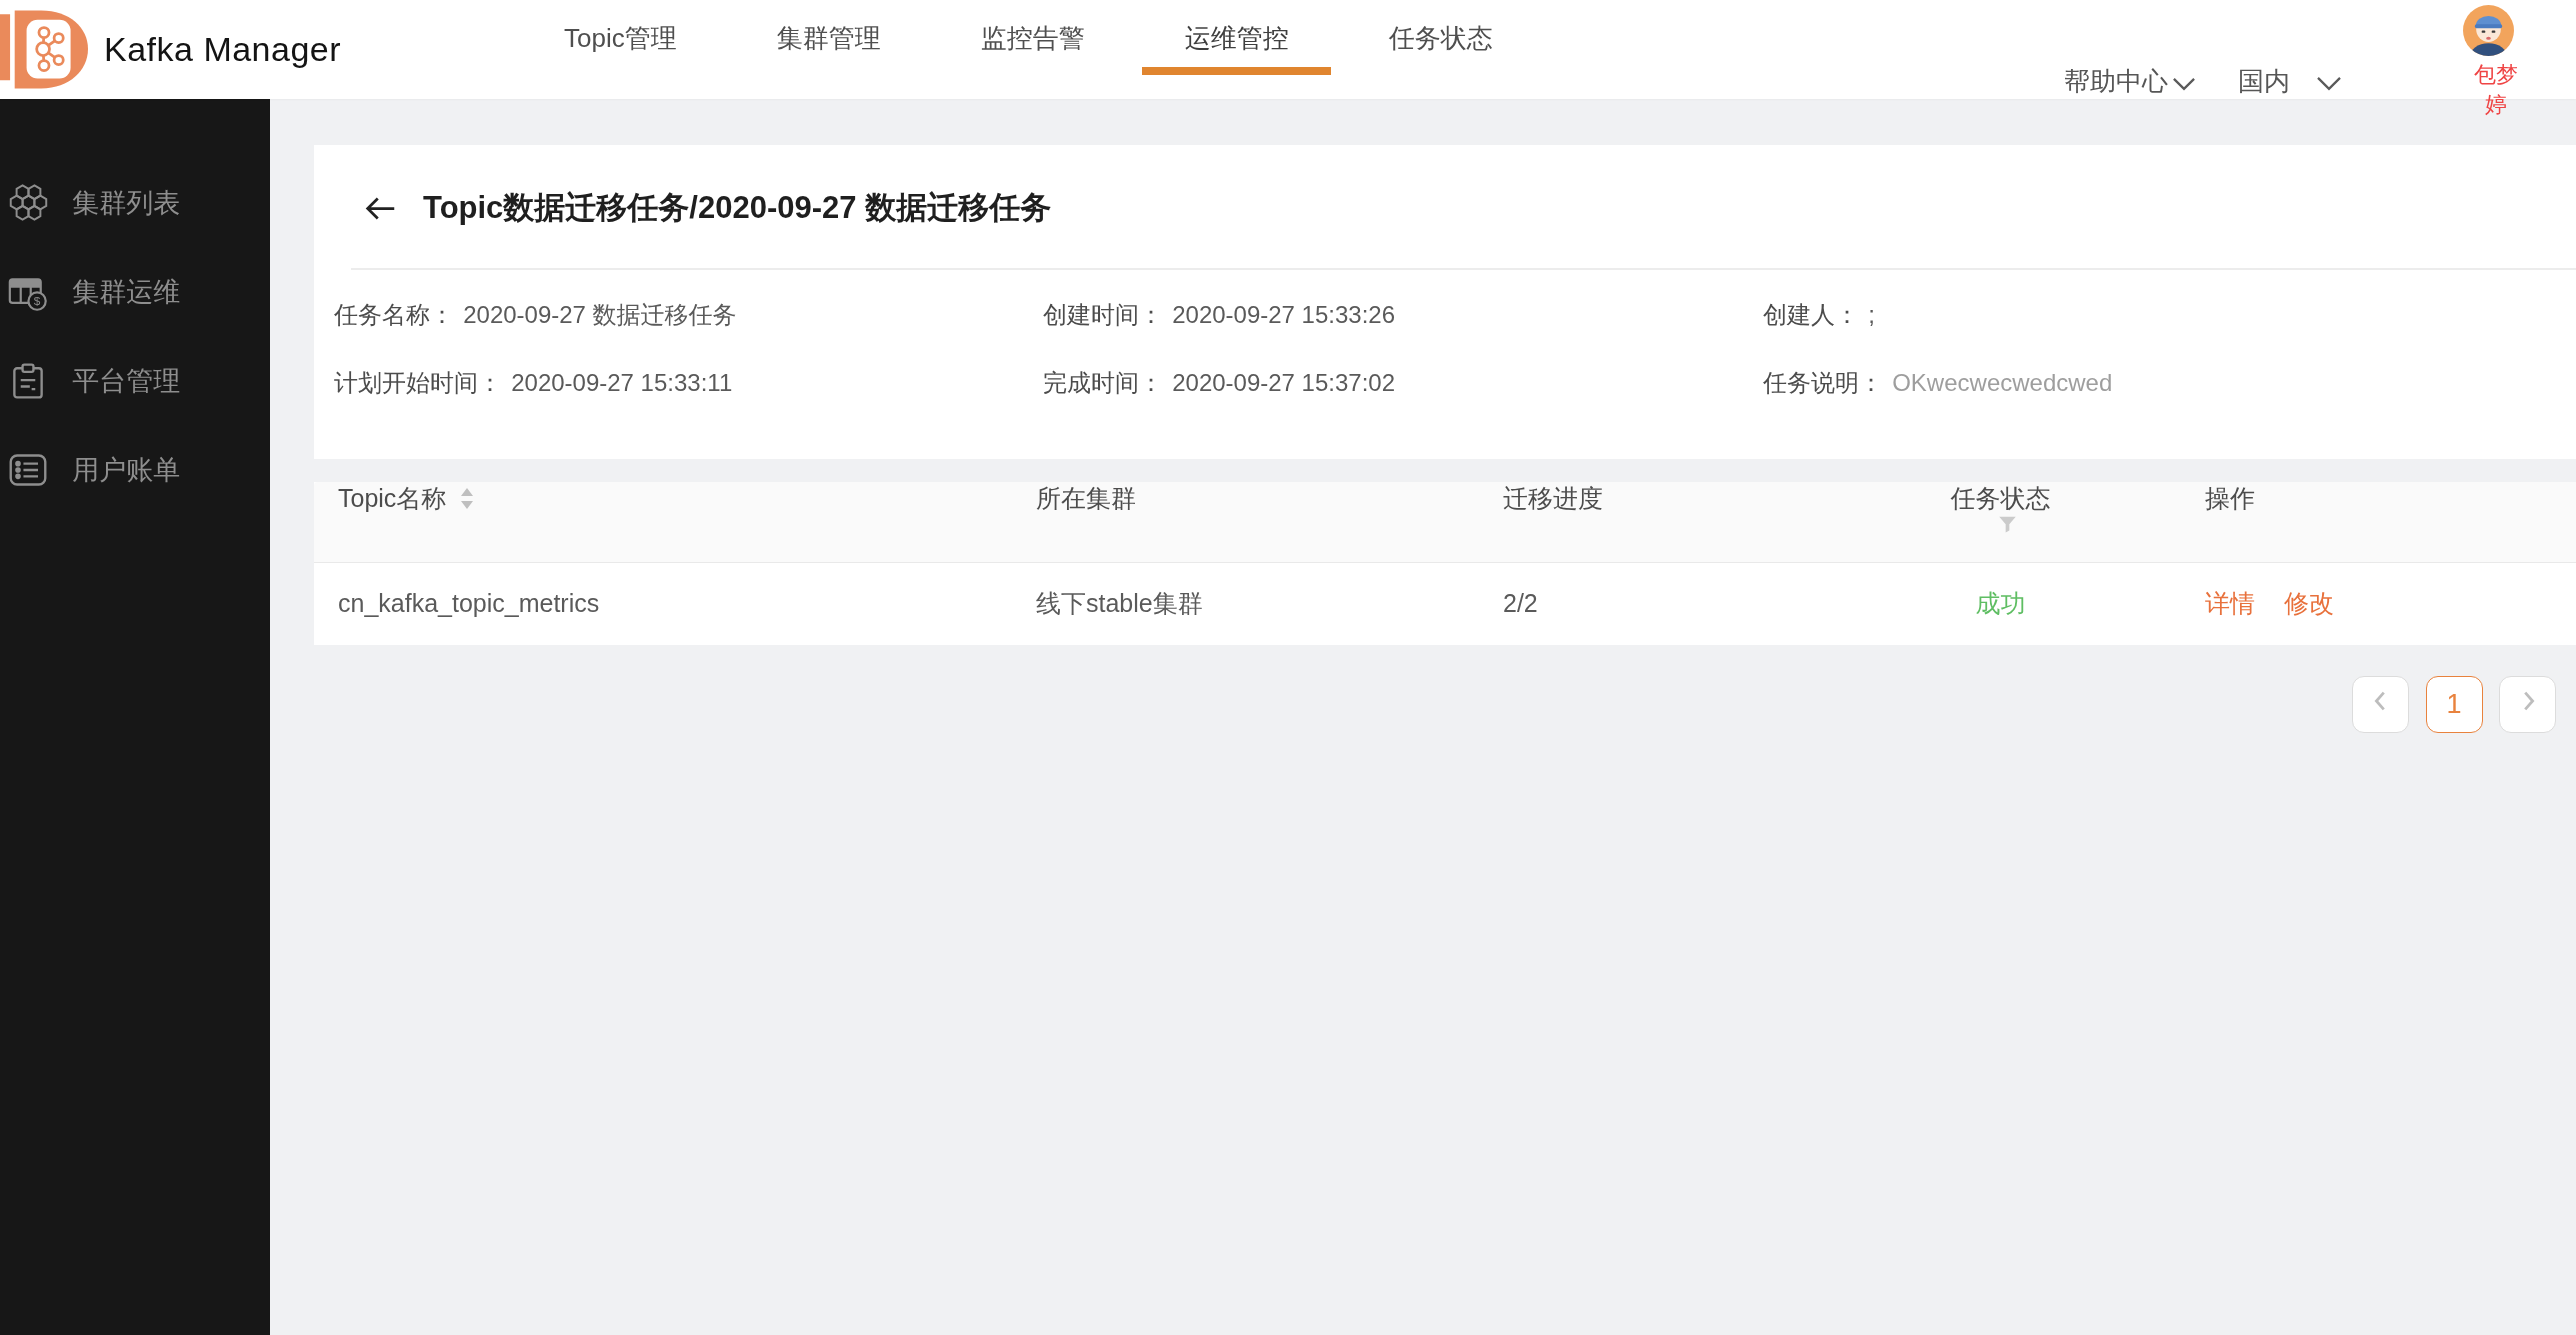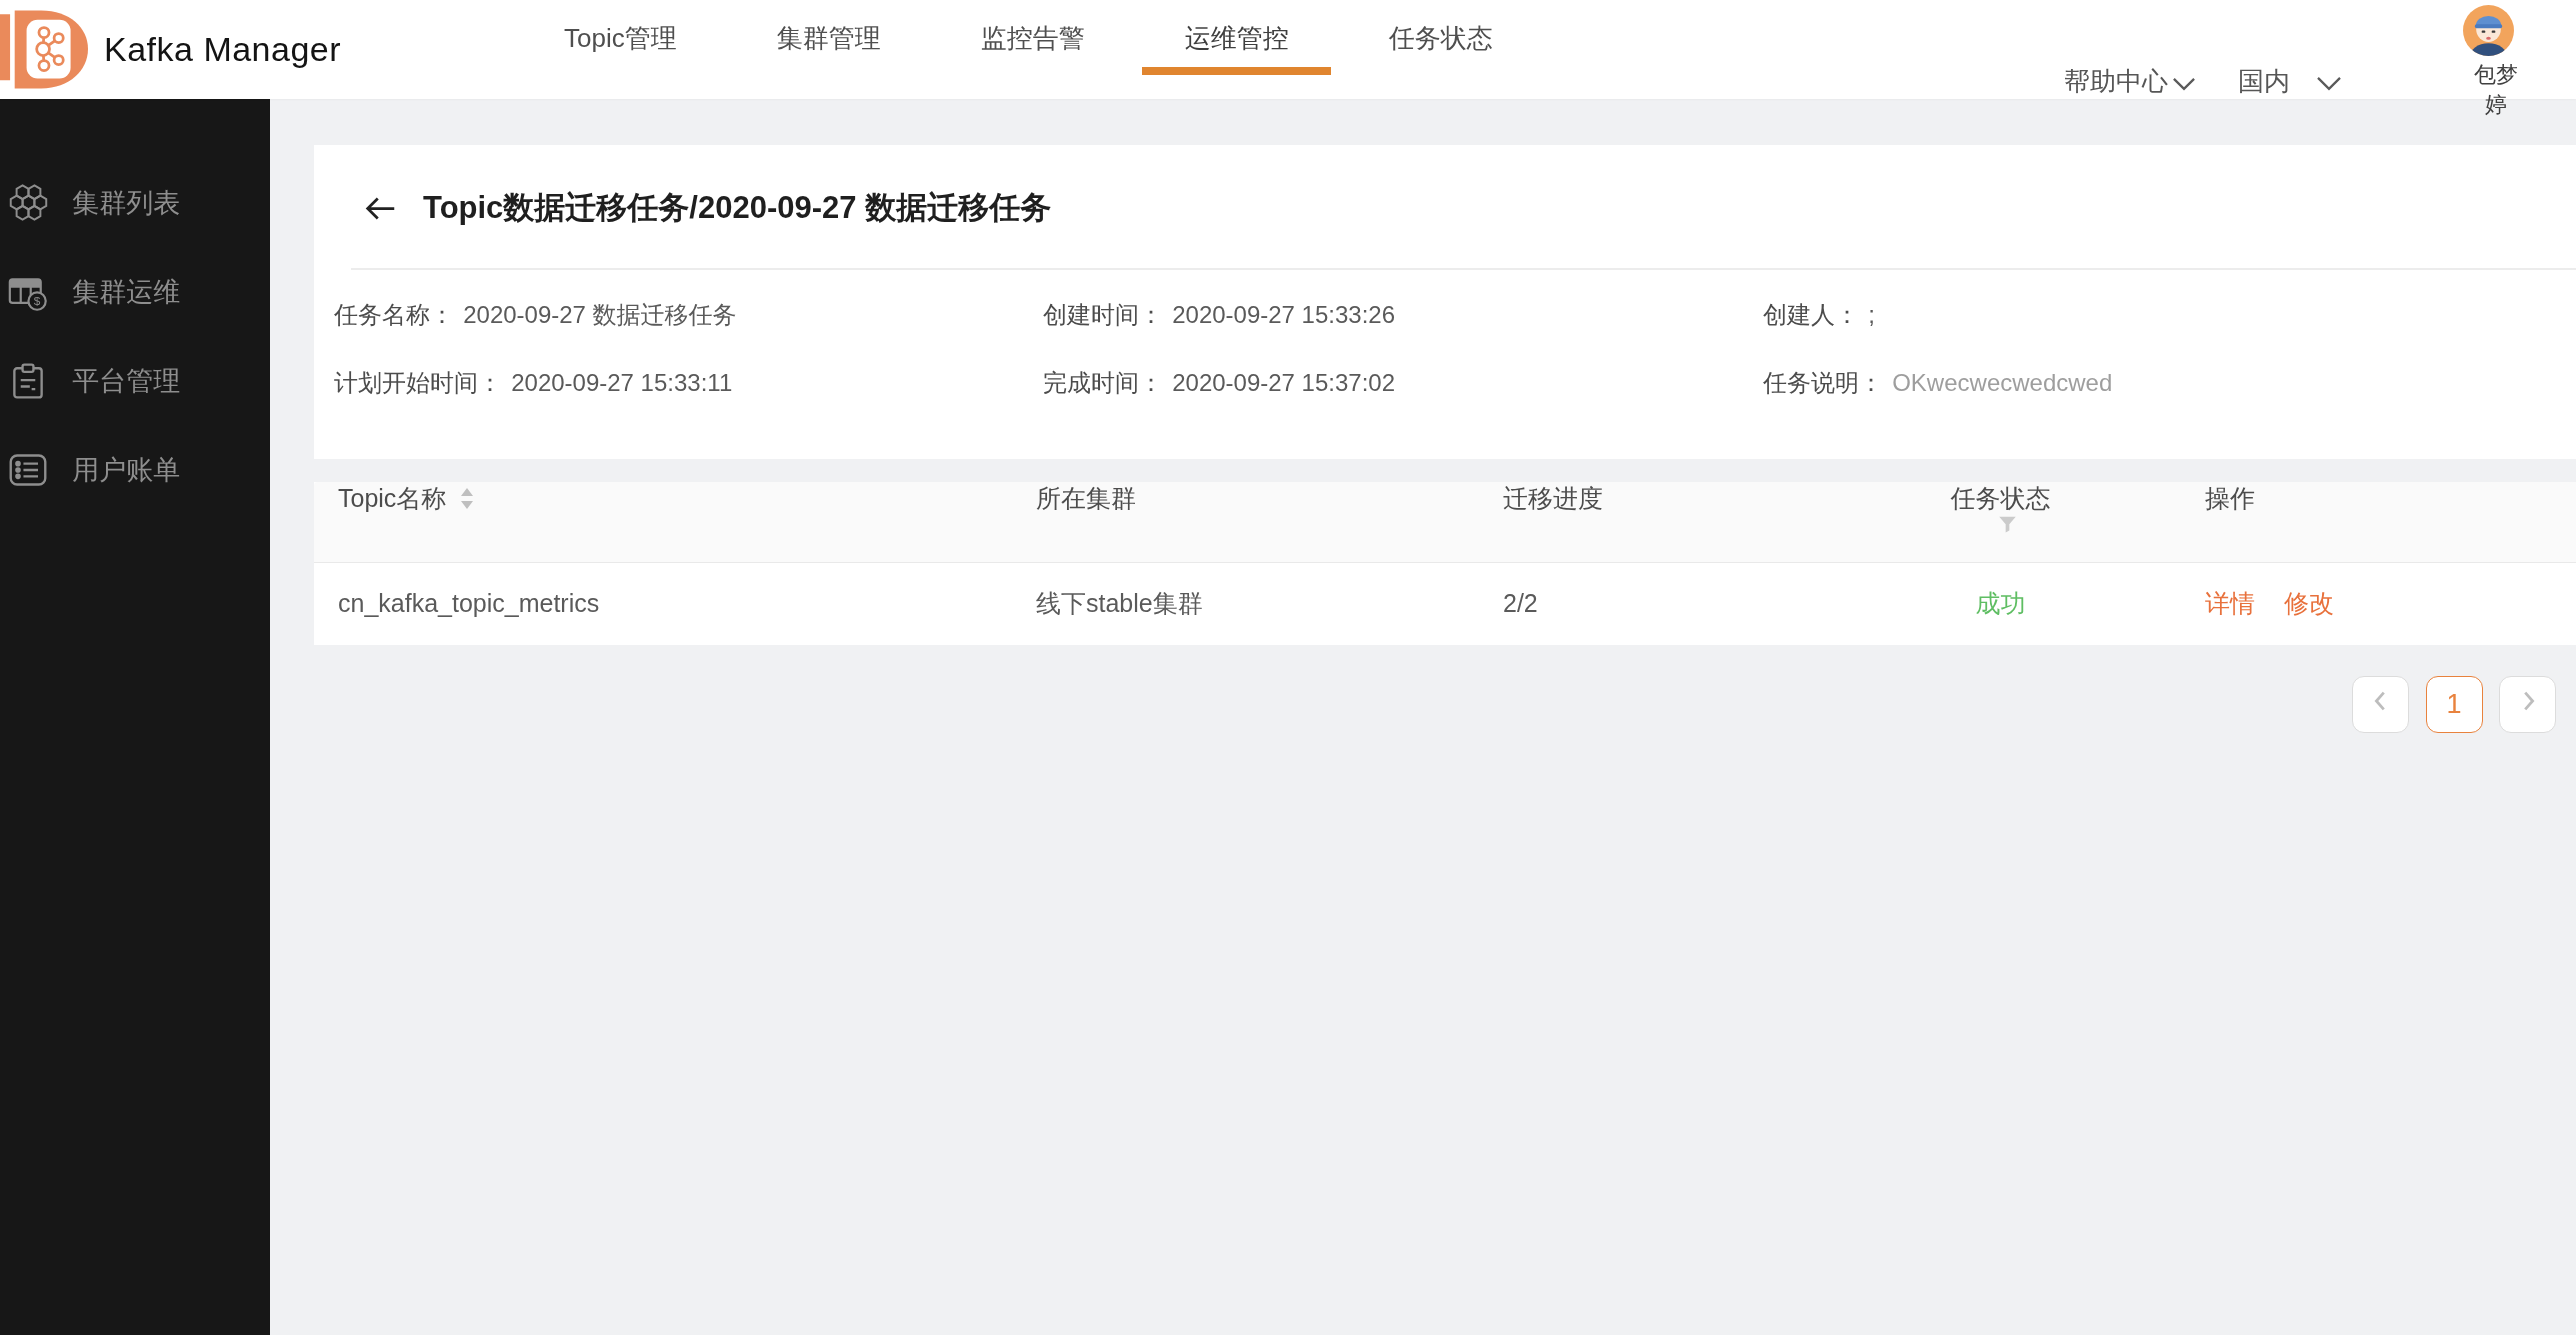--- a/index.html
+++ b/index.html
@@ -27,21 +27,21 @@
   .nav-item.active::after {
     content:""; position:absolute; left:7.3px; right:7.3px; bottom:1.8px; height:8.3px;
     background:#E0852F;
   }
   .hdr-right { position:absolute; top:0; height:99px; display:flex; align-items:flex-end; font-size:26px; color:#565656; cursor:pointer; }
   .help { left:2064px; }
   .region { left:2238px; }
   .chev { margin-left:3.7px; margin-top:3.7px; }
   .region .chev { margin-left:26px; }
   .user { position:absolute; left:2453px; top:4.6px; width:70px; text-align:center; cursor:pointer; }
-  .user .uname { display:block; margin-top:1.8px; font-size:22px; color:#404040;margin-left:16px; }
+  .user .uname { display:block; margin-top:1.8px; font-size:22px; color:#ef4444;margin-left:16px; }
   
   .sidebar {
     position:absolute; left:0; top:99px; width:270px; height:1237px;
     background:#171717; padding-top:59px; z-index:10;
   }
   .side-item {
     height:89px; display:flex; align-items:center; padding-left:8.3px;
     color:#8e8e8e; font-size:27px; cursor:pointer;
   }
   .side-item .sicon { width:40px; height:40px; flex:0 0 40px; display:flex; align-items:center; justify-content:center; }

